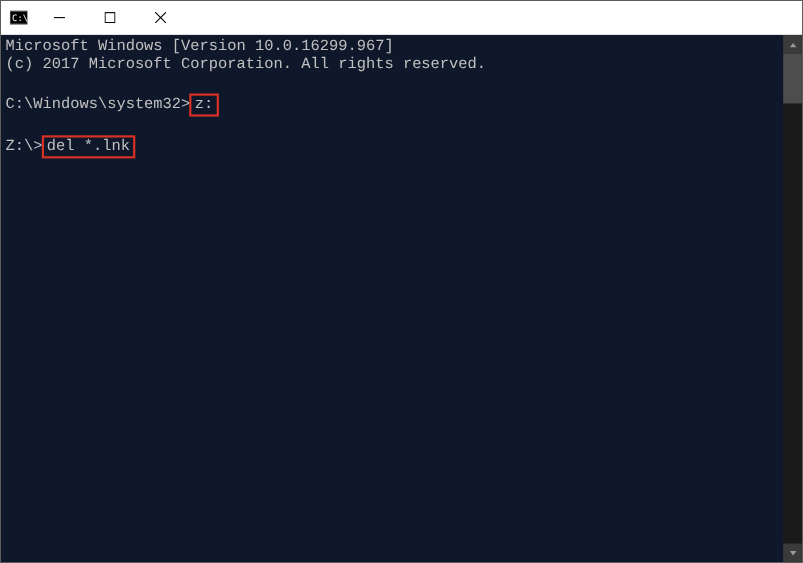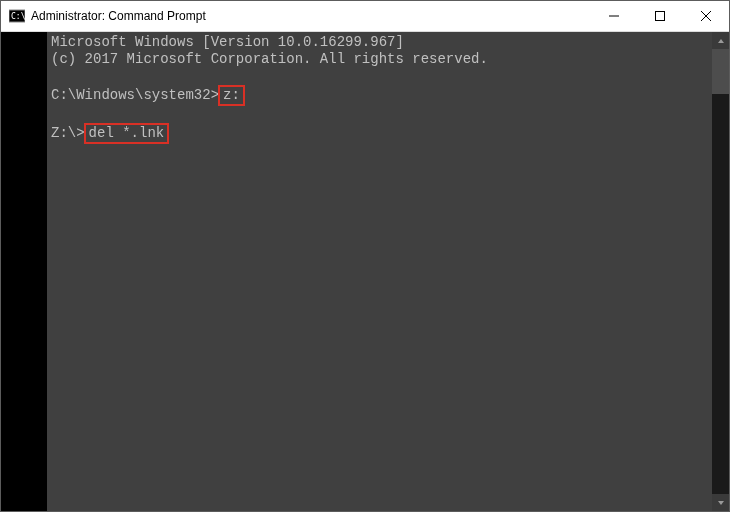--- a/index.html
+++ b/index.html
@@ -57,29 +57,28 @@
       border: none;
       cursor: pointer;
     }
     .console-area {
       flex: 1;
       display: flex;
       background: #000;
     }
     .console {
       flex: 1;
-      background: #404040;
+      background: #0f172a;
       color: #c0c0c0;
       font-family: Consolas, "Courier New", monospace;
       font-size: 14px;
       line-height: 17px;
       padding: 2px 4px;
       white-space: pre;
       overflow: hidden;
-      margin-left: 46px;
     }
     .scrollbar {
       width: 17px;
       background: #2b2b2b;
       display: flex;
       flex-direction: column;
     }
     .sb-btn {
       height: 17px;
       background: #3a3a3a;
@@ -118,21 +117,20 @@
 <body>
 
 <div class="window">
   <div class="titlebar">
     <span class="app-icon">
       <svg class="cmd-svg" width="16" height="16" viewBox="0 0 16 16">
         <rect x="0" y="2" width="16" height="12" fill="#000" stroke="#888" stroke-width="1"></rect>
         <text x="2" y="11" font-size="8" fill="#fff" font-family="monospace">C:\</text>
       </svg>
     </span>
-    <span class="title-text">Administrator: Command Prompt</span>
     <div class="window-controls">
       <button class="win-btn">
         <svg width="10" height="10" viewBox="0 0 10 10">
             <line x1="0" y1="5" x2="10" y2="5" stroke="#000" stroke-width="1"></line>
           </svg>
       </button>
       <button class="win-btn">
         <svg width="10" height="10" viewBox="0 0 10 10">
             <rect x="0.5" y="0.5" width="9" height="9" fill="none" stroke="#000" stroke-width="1"></rect>
           </svg>

